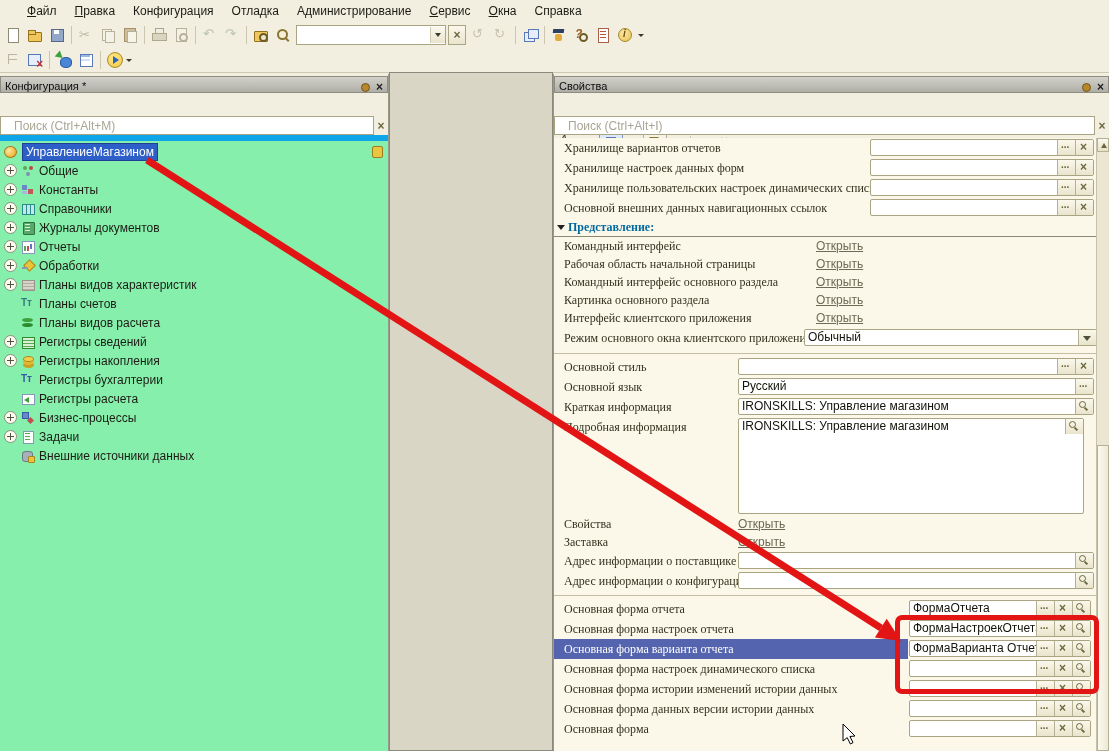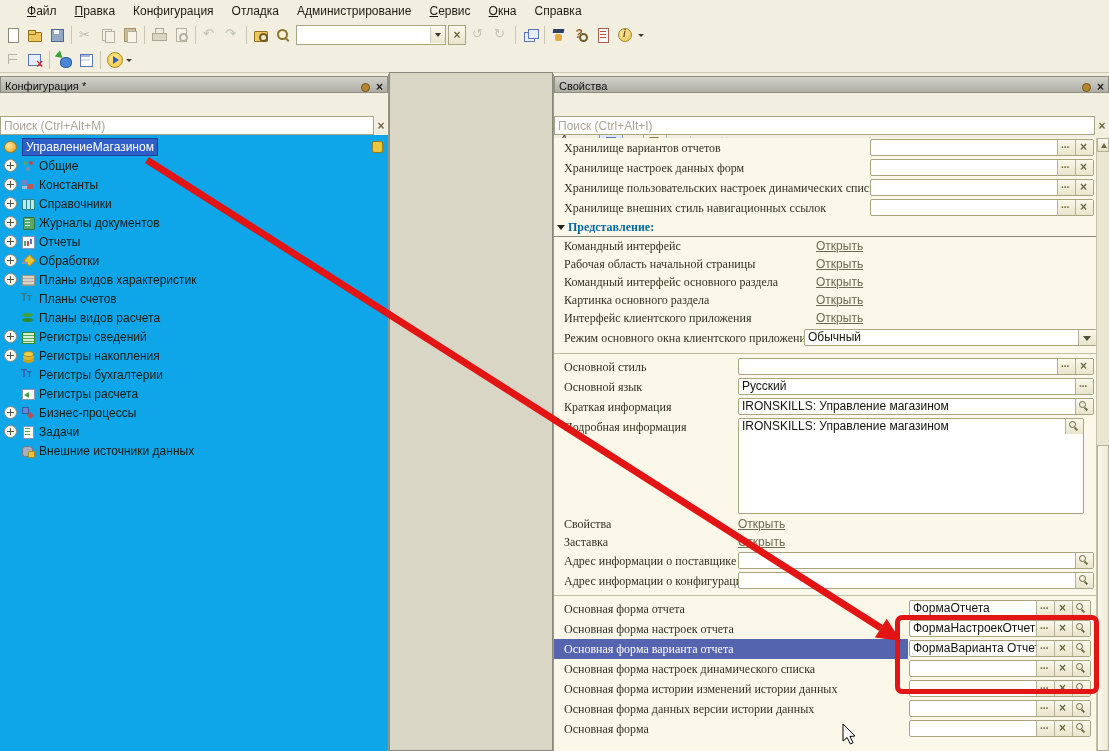--- a/index.html
+++ b/index.html
@@ -97,24 +97,24 @@
   .props{left:553px;right:0;border-left:1px solid #9a9889;}
   .ptitle{position:absolute;left:0;right:0;top:2px;height:17px;background:linear-gradient(#d2d1ca,#aeada6);border:1px solid #8e8c80;display:flex;align-items:flex-end;padding:0 4px;box-sizing:border-box;color:#0c0c0c;}
   .ptitle .txt{flex:1;font-size:11px;}
   .pin{width:7px;height:7px;border-radius:50%;background:#b8872c;border:1px solid #6e5620;margin-right:6px;}
   .closex{font-size:12px;font-weight:bold;color:#222;line-height:10px;}
   .workspace{position:absolute;left:389px;top:72px;width:164px;bottom:0;background:#d9d6c6;border:1px solid #8b897d;box-sizing:border-box;}
   
   .actrow{position:absolute;left:0;right:0;top:19px;height:23px;display:flex;align-items:flex-end;gap:20px;padding-left:3px;margin-top:38px;}
   .actbtn{display:flex;align-items:center;gap:3px;padding:2px 4px;}
   .srow{position:absolute;left:0;right:0;top:42px;height:19px;display:flex;}
-  .srow input{flex:1;height:17px;border:1px solid #a9a583;background:#fff;font:12px "Liberation Sans",sans-serif;padding:0 3px;color:#c2410c;min-width:0;}
+  .srow input{flex:1;height:17px;border:1px solid #a9a583;background:#fff;font:12px "Liberation Sans",sans-serif;padding:0 13px;color:#c2410c;min-width:0;}
   .srow input::placeholder{color:#a9a695;}
   .srow .sx{width:14px;display:flex;align-items:center;justify-content:center;color:#6b683f;font-weight:bold;}
-  .tree{position:absolute;left:0;right:0;top:61px;bottom:0;background:#0ea5e9;border-top:1px solid #0ea5e9;padding-top:1px;}
+  .tree{position:absolute;left:0;right:0;top:61px;bottom:0;background:#86efac;border-top:6px solid #0ea5e9;padding-top:1px;}
   .trow{height:19px;display:flex;align-items:center;gap:4px;padding-left:4px;position:relative;}
   .exp{width:11px;height:11px;border:1px solid #8f8d7c;border-radius:50%;background:#fdfcf3;position:relative;flex:0 0 auto;box-sizing:content-box;}
   .exp::before{content:"";position:absolute;left:2px;top:5px;width:7px;height:1px;background:#55533f;}
   .exp::after{content:"";position:absolute;left:5px;top:2px;width:1px;height:7px;background:#55533f;}
   .noexp{width:13px;flex:0 0 auto;}
   .tlabel{white-space:nowrap;}
   .tlabel.sel{background:#2e5fc8;color:#fff;padding:1px 3px;border:1px solid #1d3f96;}
   .rootlock{margin-left:auto;margin-right:5px;width:9px;height:10px;background:#e9c63d;border:1px solid #9c7c1c;border-radius:2px;}
   
   .ti{width:14px;height:14px;position:relative;display:inline-block;flex:0 0 auto;}
@@ -472,21 +472,21 @@
         </div>
       <div class="prow">
           <span class="plab">Хранилище пользовательских настроек динамических списков</span>
         <span class="pfield f316">
             <span class="pval"></span>
             <span class="pbtn pb-ell"></span>
             <span class="pbtn pb-x"></span>
           </span>
         </div>
       <div class="prow">
-          <span class="plab">Хранилище внешних стиль навигационных ссылок</span>
+          <span class="plab">Основной внешних данных навигационных ссылок</span>
         <span class="pfield f316">
             <span class="pval"></span>
             <span class="pbtn pb-ell"></span>
             <span class="pbtn pb-x"></span>
           </span>
         </div>
 
       <div class="pcat">
           <span class="plab">Представление:</span>
         </div>

